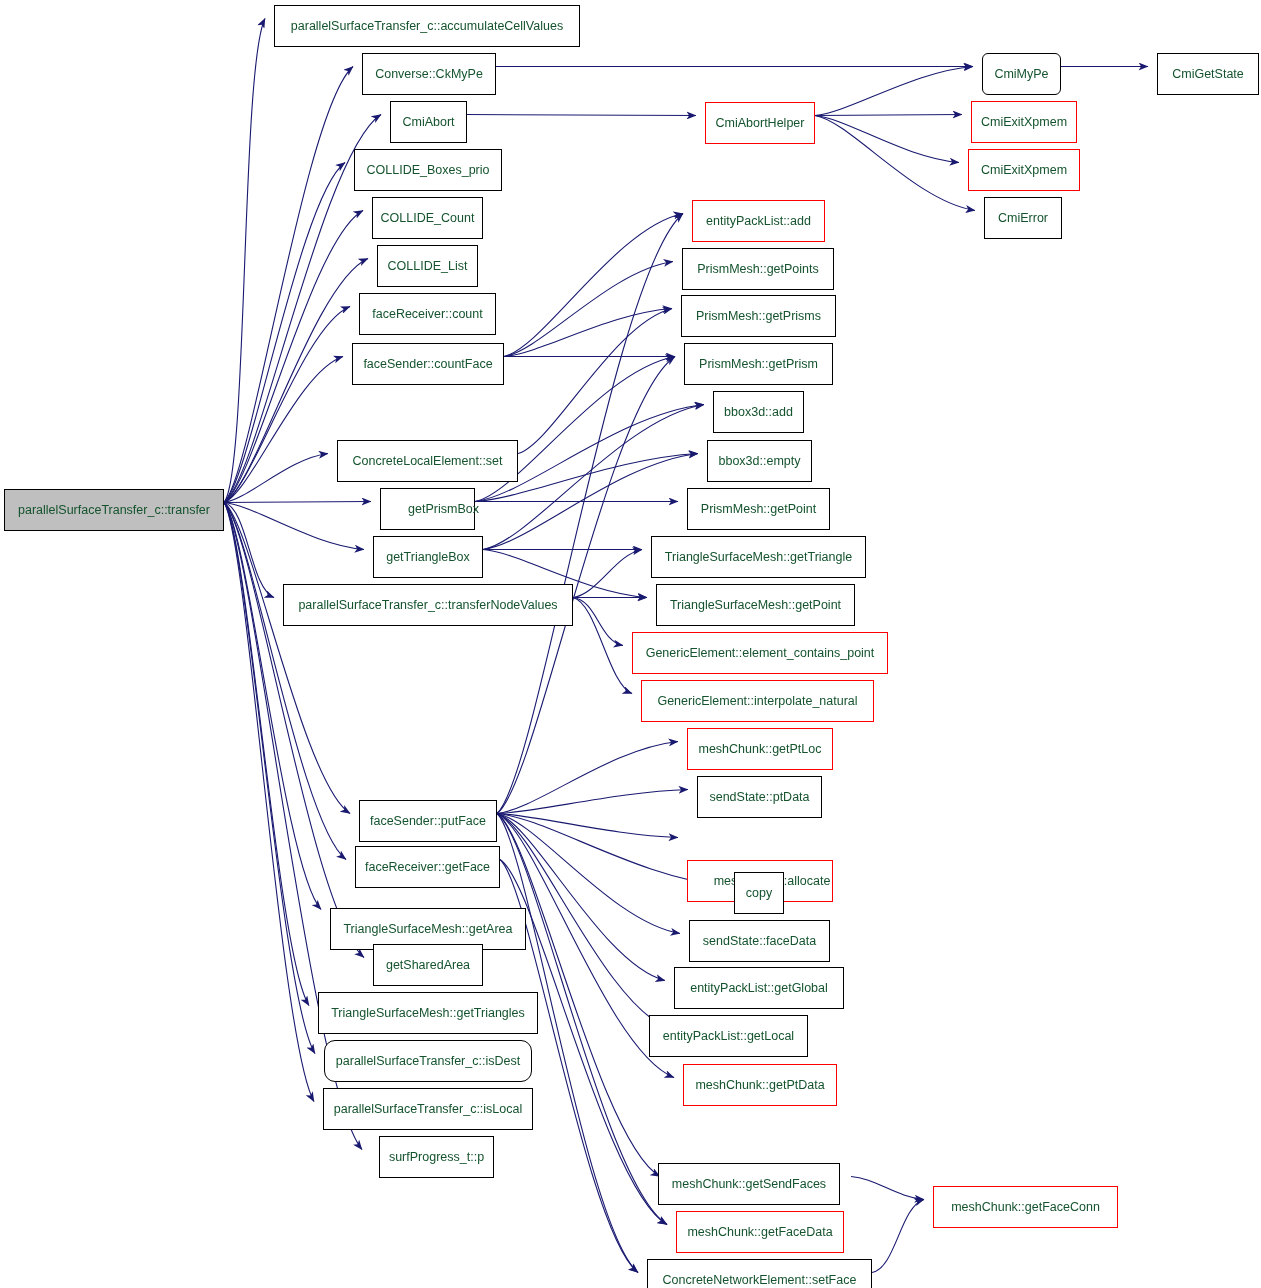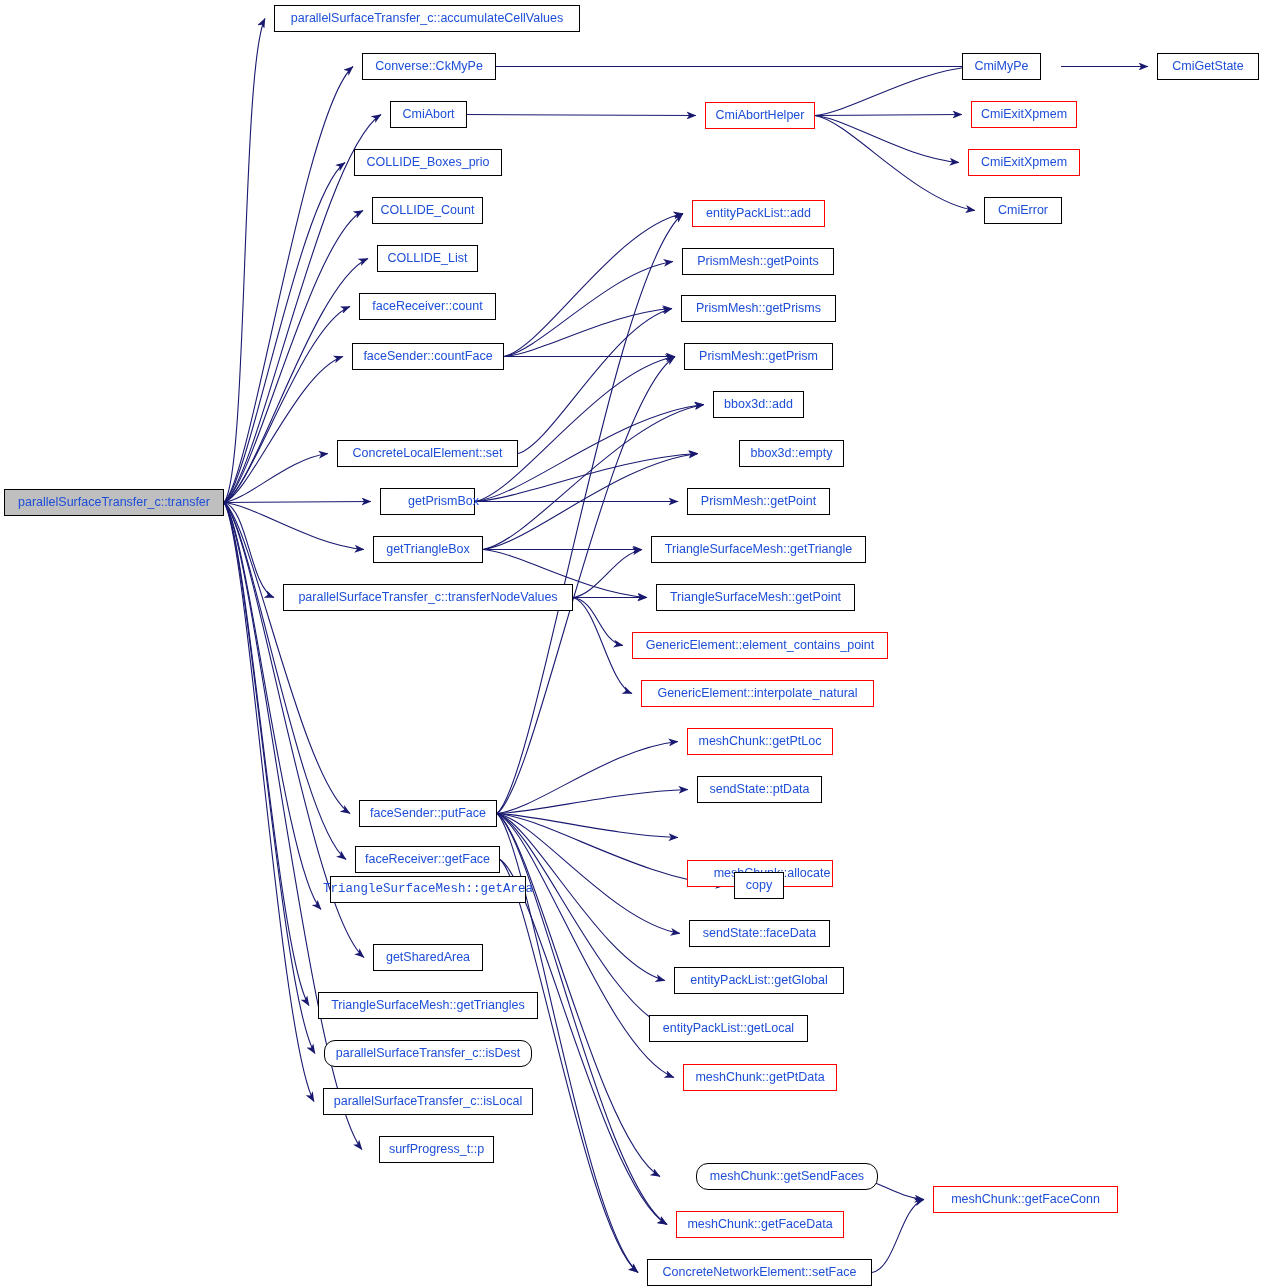--- a/index.html
+++ b/index.html
@@ -10,28 +10,28 @@
     background:#ffffff;
     font-family:"Liberation Sans","DejaVu Sans",sans-serif;
     overflow:hidden;
   }
   #edges{position:absolute;left:0;top:0;width:1261px;height:1288px;}
   .node{
     position:absolute;
     box-sizing:border-box;
     border:1px solid #000000;
     background:#ffffff;
-    color:#1d4ed8;
+    color:#14532d;
     font-size:12.5px;
     line-height:1;
     display:flex;
     align-items:center;
     justify-content:center;
     white-space:nowrap;
-    height:27px;
+    height:42px;
     letter-spacing:0px;
     z-index:5;
   }
   .node.red{border-color:#ff0000;}
   .node.root{background:#bfbfbf;border-color:#000000;}
 </style>
 </head>
 <body>
 
 <div id="canvas">
@@ -141,21 +141,21 @@
       </div>
       <div class="node" style="left: 283px; top: 584px; width: 290px;">
         <span>parallelSurfaceTransfer_c::transferNodeValues</span>
       </div>
       <div class="node" style="left: 359px; top: 800px; width: 138px;">
         <span>faceSender::putFace</span>
       </div>
       <div class="node" style="left: 355px; top: 846px; width: 145px;">
         <span>faceReceiver::getFace</span>
       </div>
-      <div class="node" style="left: 330px; top: 876px; width: 196px; font-family: Liberation Mono, monospace;">
+      <div class="node" style="left: 330px; top: 908px; width: 196px;">
         <span>TriangleSurfaceMesh::getArea</span>
       </div>
       <div class="node" style="left: 373px; top: 944px; width: 110px;">
         <span>getSharedArea</span>
       </div>
       <div class="node" style="left: 318px; top: 992px; width: 220px;">
         <span>TriangleSurfaceMesh::getTriangles</span>
       </div>
       <div class="node" style="left: 324px; top: 1040px; width: 208px; border-radius: 11px;">
         <span>parallelSurfaceTransfer_c::isDest</span>
@@ -177,21 +177,21 @@
       </div>
       <div class="node" style="left: 681px; top: 295px; width: 155px;">
         <span>PrismMesh::getPrisms</span>
       </div>
       <div class="node" style="left: 684px; top: 343px; width: 149px;">
         <span>PrismMesh::getPrism</span>
       </div>
       <div class="node" style="left: 713px; top: 391px; width: 91px;">
         <span>bbox3d::add</span>
       </div>
-      <div class="node" style="left: 707px; top: 440px; width: 105px; margin-left: 32px;">
+      <div class="node" style="left: 707px; top: 440px; width: 105px;">
         <span>bbox3d::empty</span>
       </div>
       <div class="node" style="left: 687px; top: 488px; width: 143px;">
         <span>PrismMesh::getPoint</span>
       </div>
       <div class="node" style="left: 651px; top: 536px; width: 215px;">
         <span>TriangleSurfaceMesh::getTriangle</span>
       </div>
       <div class="node" style="left: 656px; top: 584px; width: 199px;">
         <span>TriangleSurfaceMesh::getPoint</span>
@@ -219,33 +219,33 @@
       </div>
       <div class="node" style="left: 674px; top: 967px; width: 170px;">
         <span>entityPackList::getGlobal</span>
       </div>
       <div class="node" style="left: 649px; top: 1015px; width: 159px;">
         <span>entityPackList::getLocal</span>
       </div>
       <div class="node red" style="left: 683px; top: 1064px; width: 154px;">
         <span>meshChunk::getPtData</span>
       </div>
-      <div class="node" style="left: 696px; top: 1163px; width: 182px; border-radius: 12px;">
+      <div class="node" style="left: 658px; top: 1163px; width: 182px;">
         <span>meshChunk::getSendFaces</span>
       </div>
       <div class="node red" style="left: 676px; top: 1211px; width: 168px;">
         <span>meshChunk::getFaceData</span>
       </div>
       <div class="node" style="left: 647px; top: 1259px; width: 225px;">
         <span>ConcreteNetworkElement::setFace</span>
       </div>
       <div class="node red" style="left: 705px; top: 102px; width: 110px;">
         <span>CmiAbortHelper</span>
       </div>
-      <div class="node" style="left: 962px; top: 53px; width: 79px;">
+      <div class="node" style="left: 982px; top: 53px; width: 79px; border-radius: 6px;">
         <span>CmiMyPe</span>
       </div>
       <div class="node" style="left: 1157px; top: 53px; width: 102px;">
         <span>CmiGetState</span>
       </div>
       <div class="node red" style="left: 971px; top: 101px; width: 106px;">
         <span>CmiExitXpmem</span>
       </div>
       <div class="node red" style="left: 968px; top: 149px; width: 112px;">
         <span>CmiExitXpmem</span>

